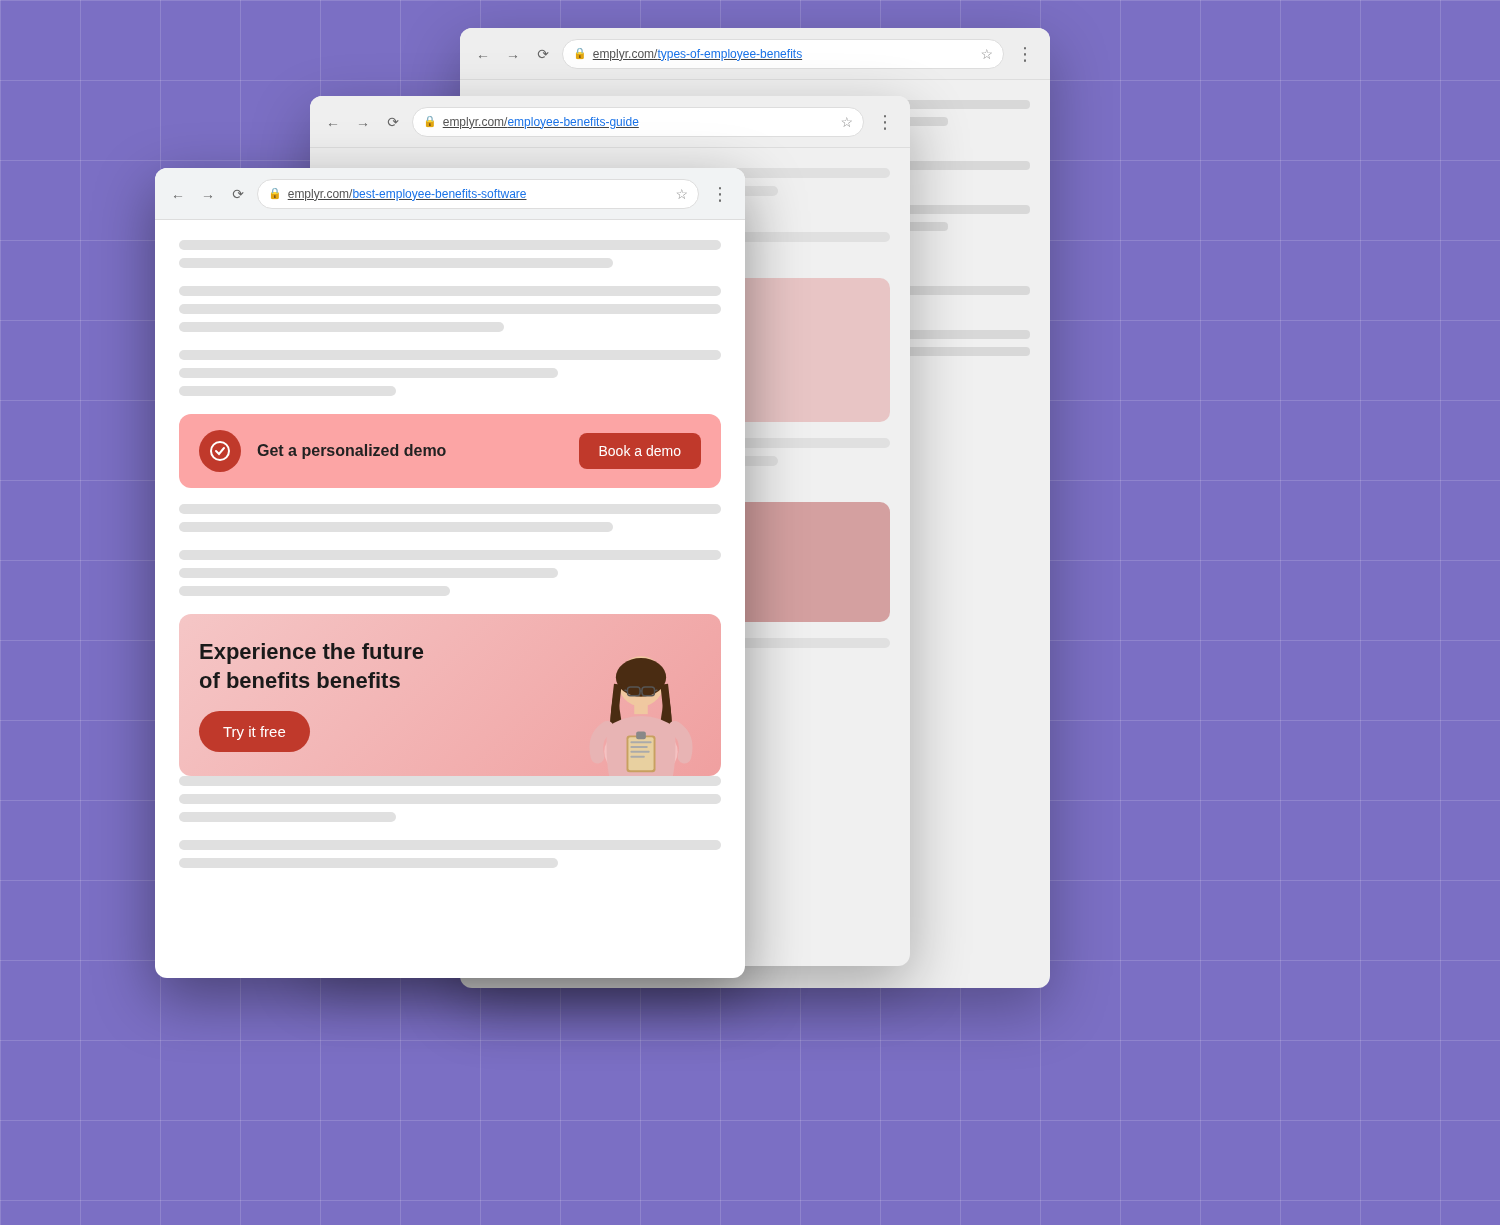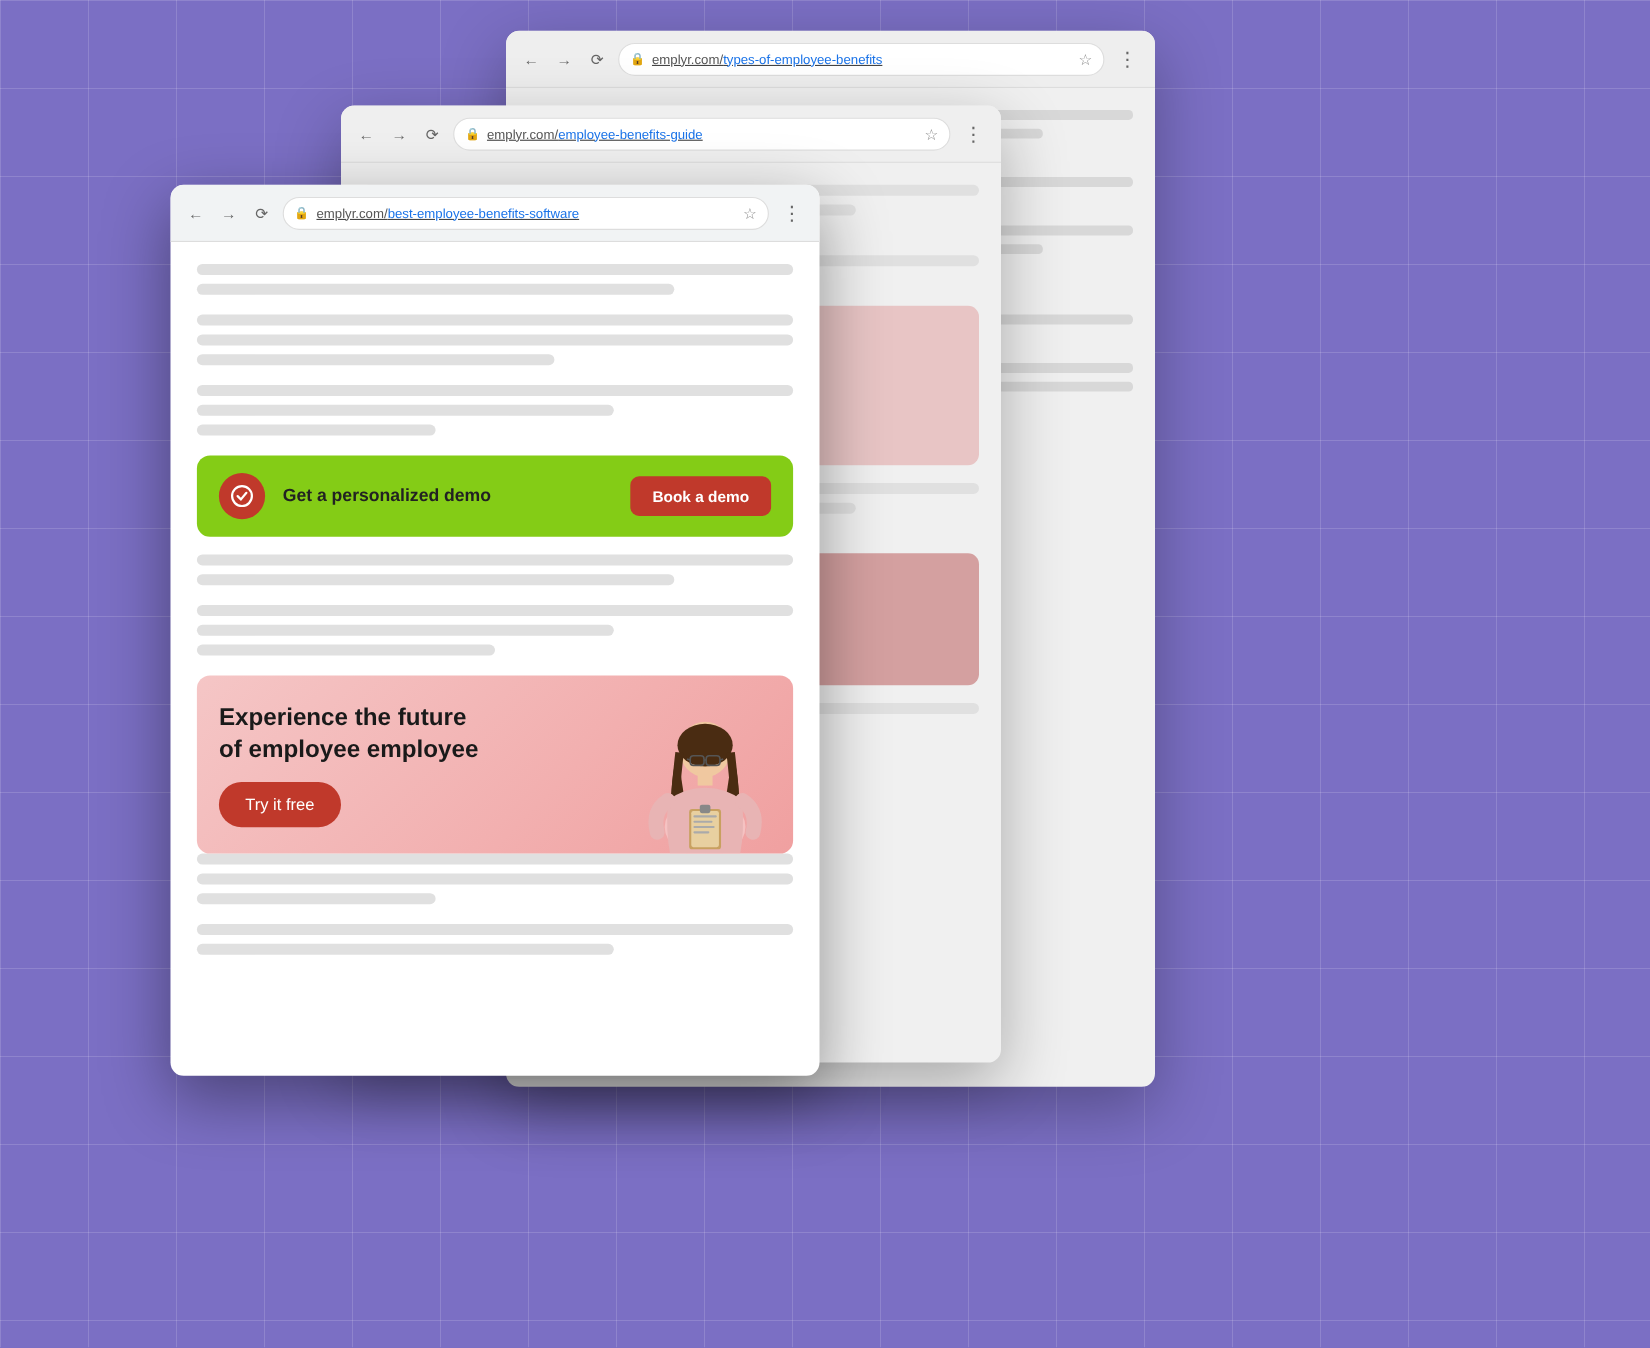--- a/index.html
+++ b/index.html
@@ -165,21 +165,21 @@
     .skeleton-line.w60 { width: 60%; }
     .skeleton-line.w50 { width: 50%; }
     .skeleton-line.w40 { width: 40%; }
 
     .skeleton-group {
       margin-bottom: 18px;
     }
 
     
     .demo-banner {
-      background: #84cc16;
+      background: #fca5a5;
       border-radius: 12px;
       padding: 16px 20px;
       display: flex;
       align-items: center;
       gap: 16px;
       margin: 16px 0;
     }
 
     .demo-logo {
       width: 42px;
@@ -202,21 +202,21 @@
       color: #222;
     }
 
     .demo-btn {
       background: #c0392b;
       color: white;
       border: none;
       border-radius: 8px;
       padding: 10px 20px;
       font-size: 14px;
-      font-weight: 700;
+      font-weight: 400;
       cursor: pointer;
       white-space: nowrap;
       text-align: center;
     }
 
     
     .experience-banner {
       background: linear-gradient(135deg, #f5c6c6 0%, #f0a0a0 100%);
       border-radius: 12px;
       padding: 24px 20px;
@@ -461,21 +461,21 @@
     <div class="skeleton-group">
       <div class="skeleton-line full"></div>
       <div class="skeleton-line w70"></div>
       <div class="skeleton-line w50"></div>
     </div>
 
     <div class="experience-banner">
       <div class="experience-content">
         <div class="experience-title">
           <span>Experience the future</span><br>
-          <span>of employee employee</span>
+          <span>of benefits benefits</span>
         </div>
         <button class="try-free-btn">Try it free</button>
       </div>
       <div class="experience-image">
 
         <svg class="person-figure" viewBox="0 0 130 150" xmlns="http://www.w3.org/2000/svg">
 
           <ellipse cx="65" cy="125" rx="38" ry="28" fill="#f5c2c2"></ellipse>
 
           <ellipse cx="65" cy="52" rx="24" ry="26" fill="#f0c8a0"></ellipse>

